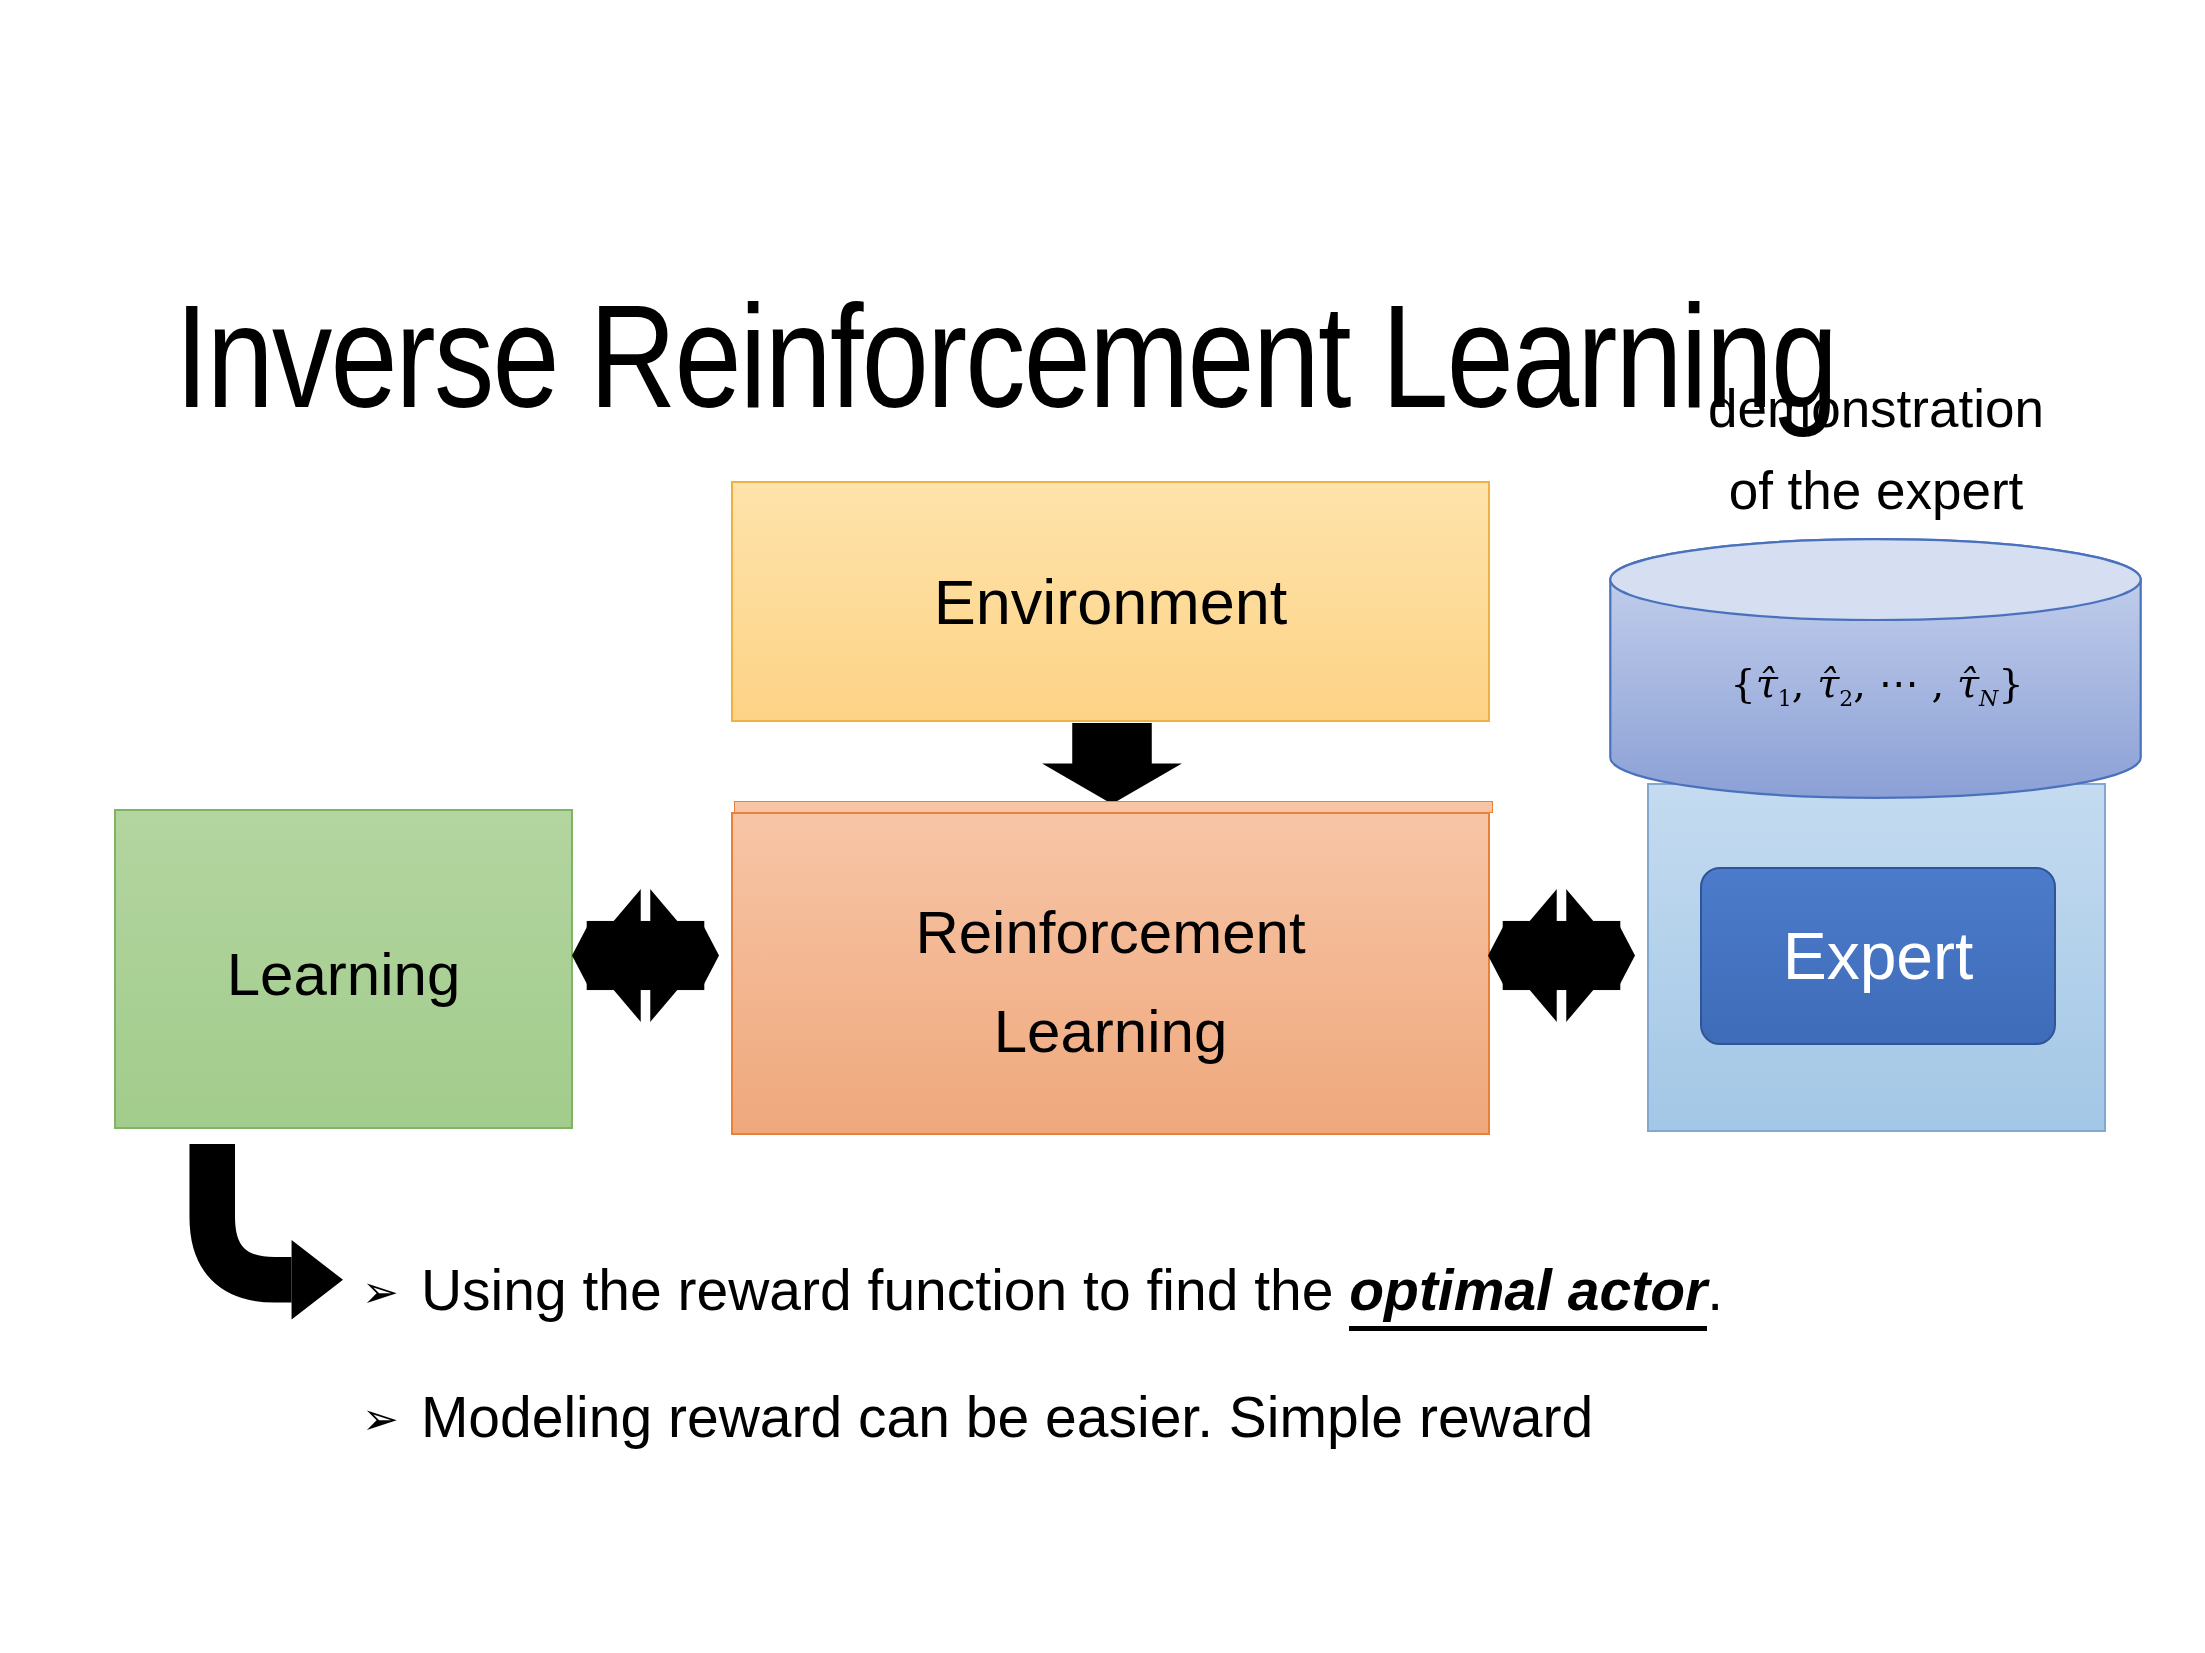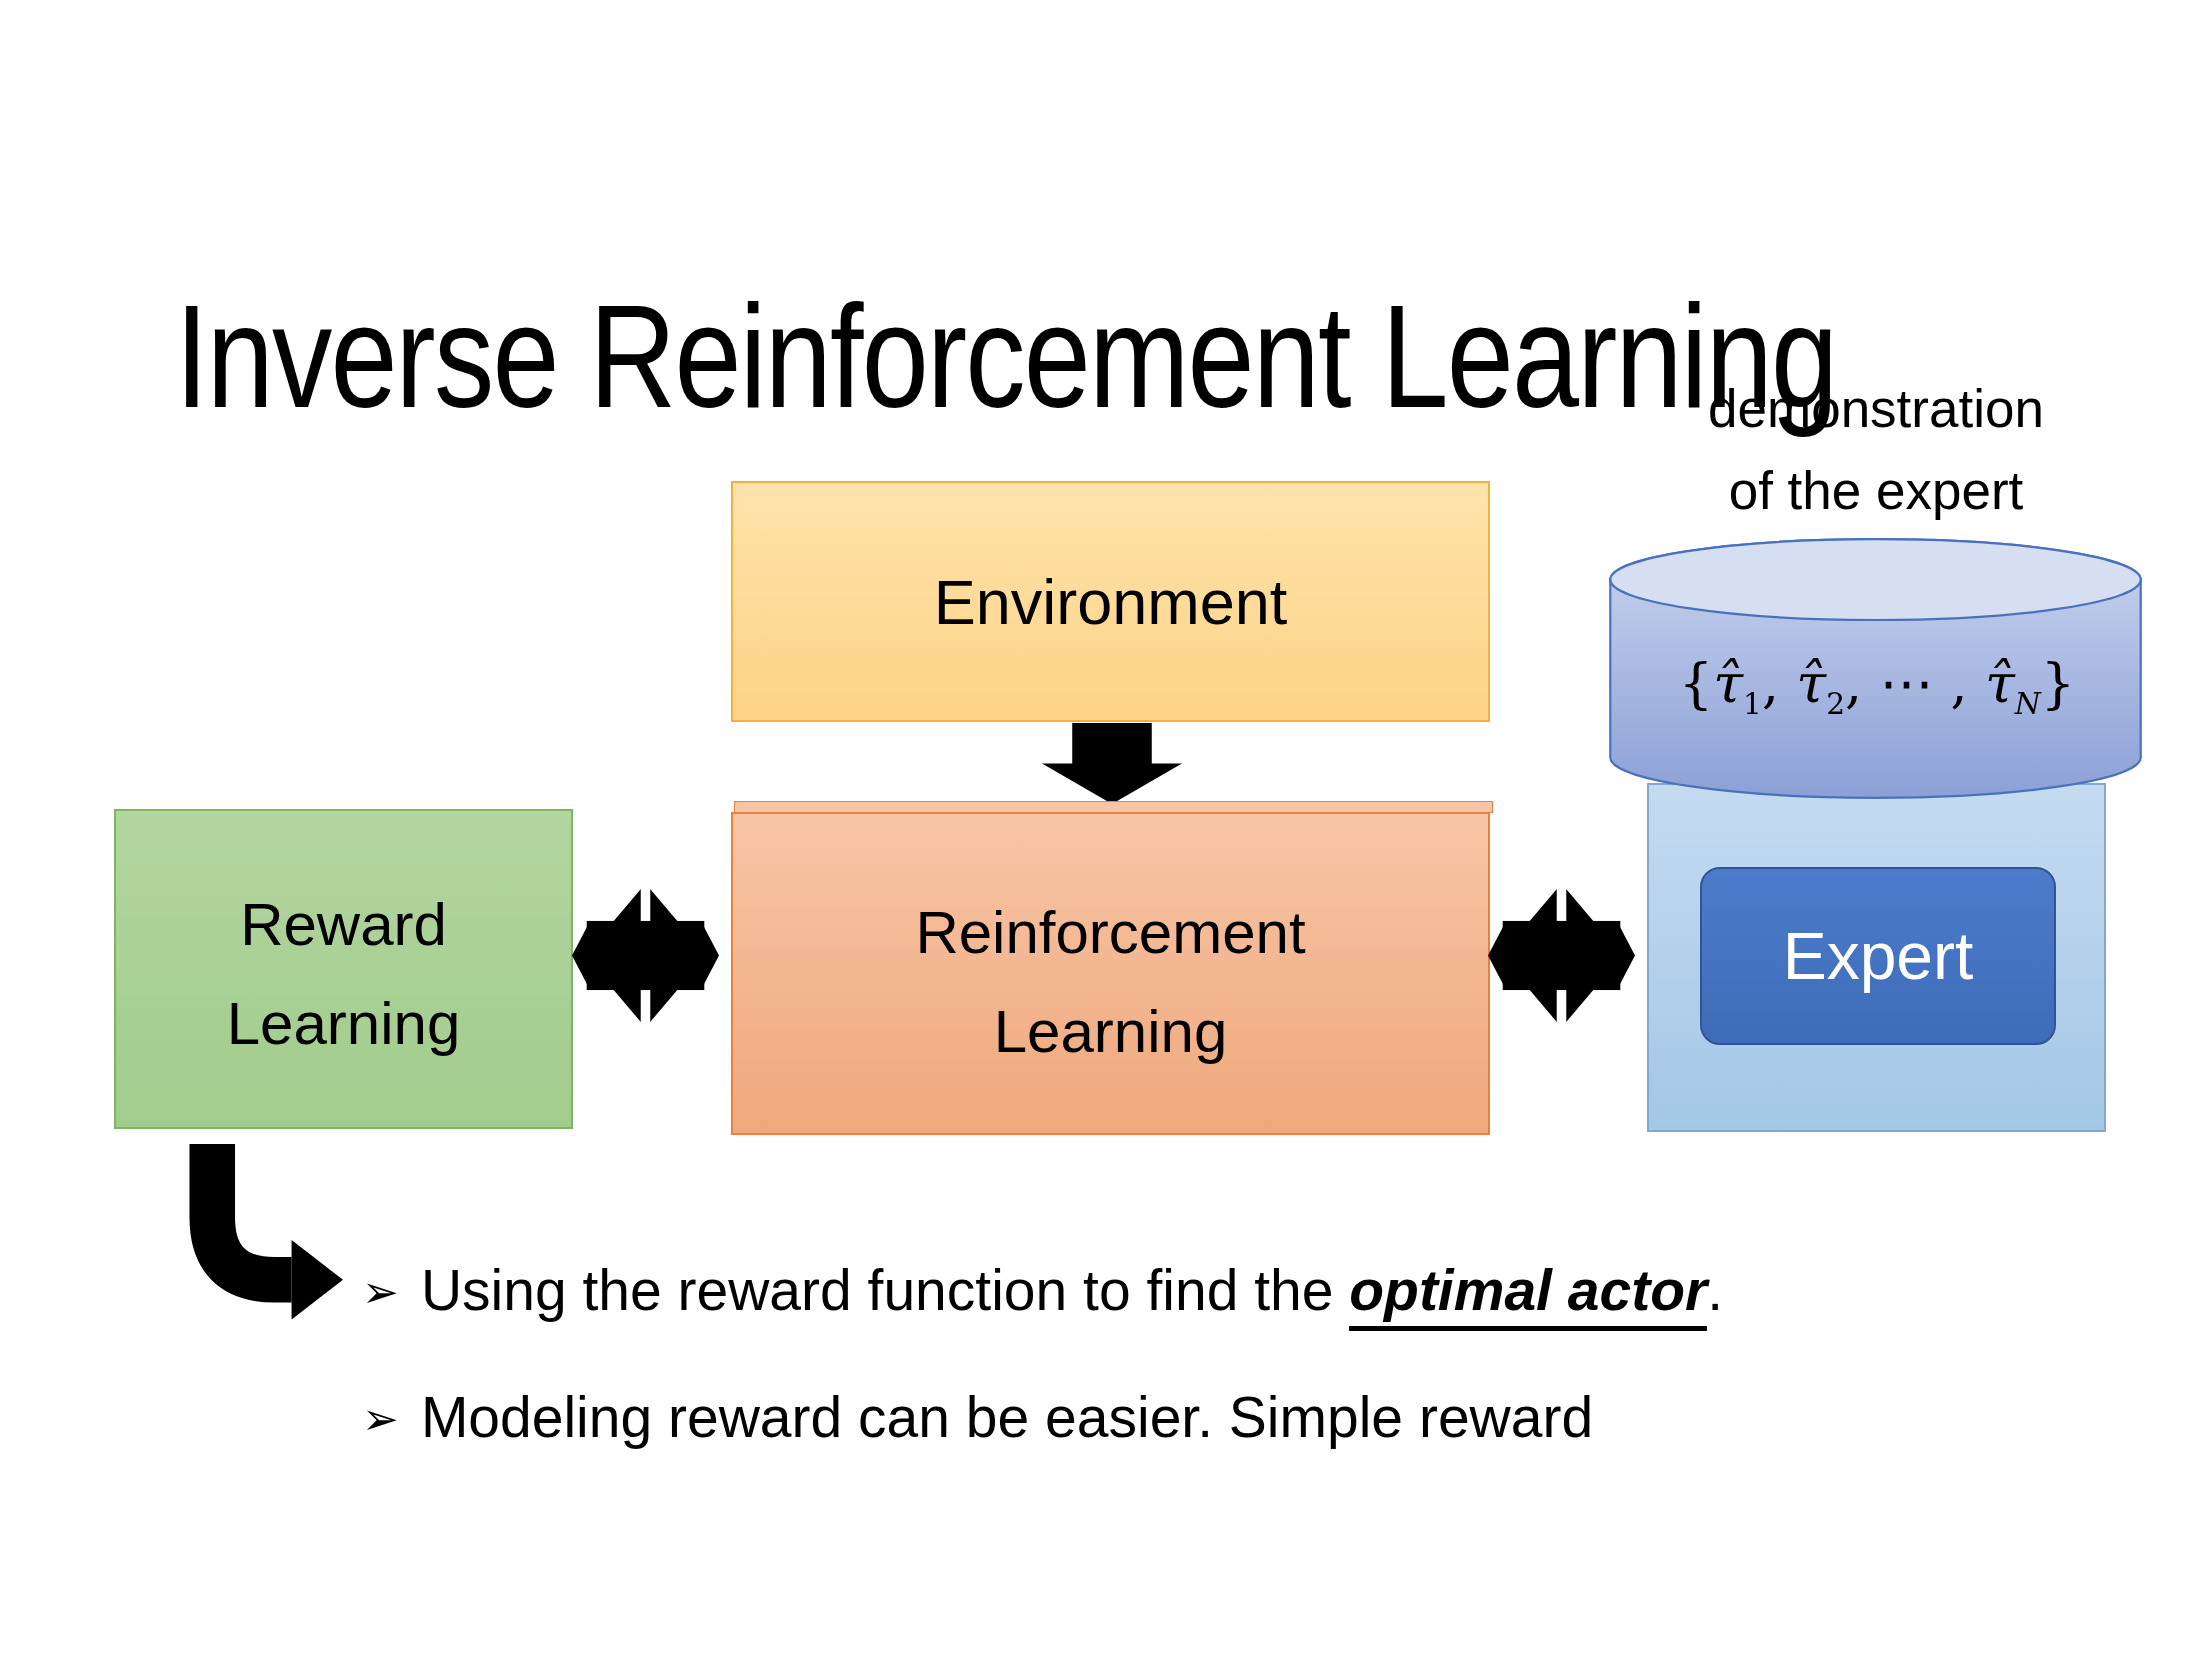--- a/index.html
+++ b/index.html
@@ -32,21 +32,21 @@
        font-size:60px;line-height:99px;padding-top:16px;}
   .container{left:1647px;top:783px;width:459px;height:349px;box-sizing:border-box;
        border:2.2px solid var(--container_border);
        background:linear-gradient(var(--container_top),var(--container_bottom));}
   .expert{left:1700px;top:867px;width:356px;height:178px;border-radius:20px;
        border:2.9px solid var(--expert_border);
        background:linear-gradient(var(--expert_top),var(--expert_bottom));
        font-size:66px;color:#fff;}
 
   .formula{left:1610px;top:641px;width:534px;text-align:center;
-       font-family:"DejaVu Serif","Liberation Serif",serif;font-size:54px;line-height:85px;}
+       font-family:"DejaVu Serif","Liberation Serif",serif;font-size:40px;line-height:85px;}
   .formula span{white-space:pre;}
   .formula .it{font-style:italic;}
   .formula sub{font-size:0.55em;line-height:0;}
 
   .bullet{display:flex;align-items:flex-start;font-size:57px;line-height:90px;}
   .b1{left:362px;top:1245px;}
   .b2{left:362px;top:1372px;}
   .marker{font-size:44px;line-height:90px;margin-right:22px;transform:translateY(1.5px);}
   .em{font-weight:bold;font-style:italic;border-bottom:5.1px solid #000;padding-bottom:4.4px;}
 
@@ -65,21 +65,20 @@
 <div class="abs box env">
   <div>Environment</div>
 </div>
 
 <svg class="abs" style="left:1042px;top:723px" width="140" height="81" viewBox="0 0 190 110">
   <rect x="41" y="0" width="108" height="56" fill="#000"></rect>
   <polygon points="0,55 190,55 95,110" fill="#000"></polygon>
 </svg>
 
 <div class="abs box reward">
-  <div>Reward</div>
   <div>Learning</div>
 </div>
 
 <div class="abs rlstrip"></div>
 
 <div class="abs box rl">
   <div>Reinforcement</div>
   <div>Learning</div>
 </div>
 

